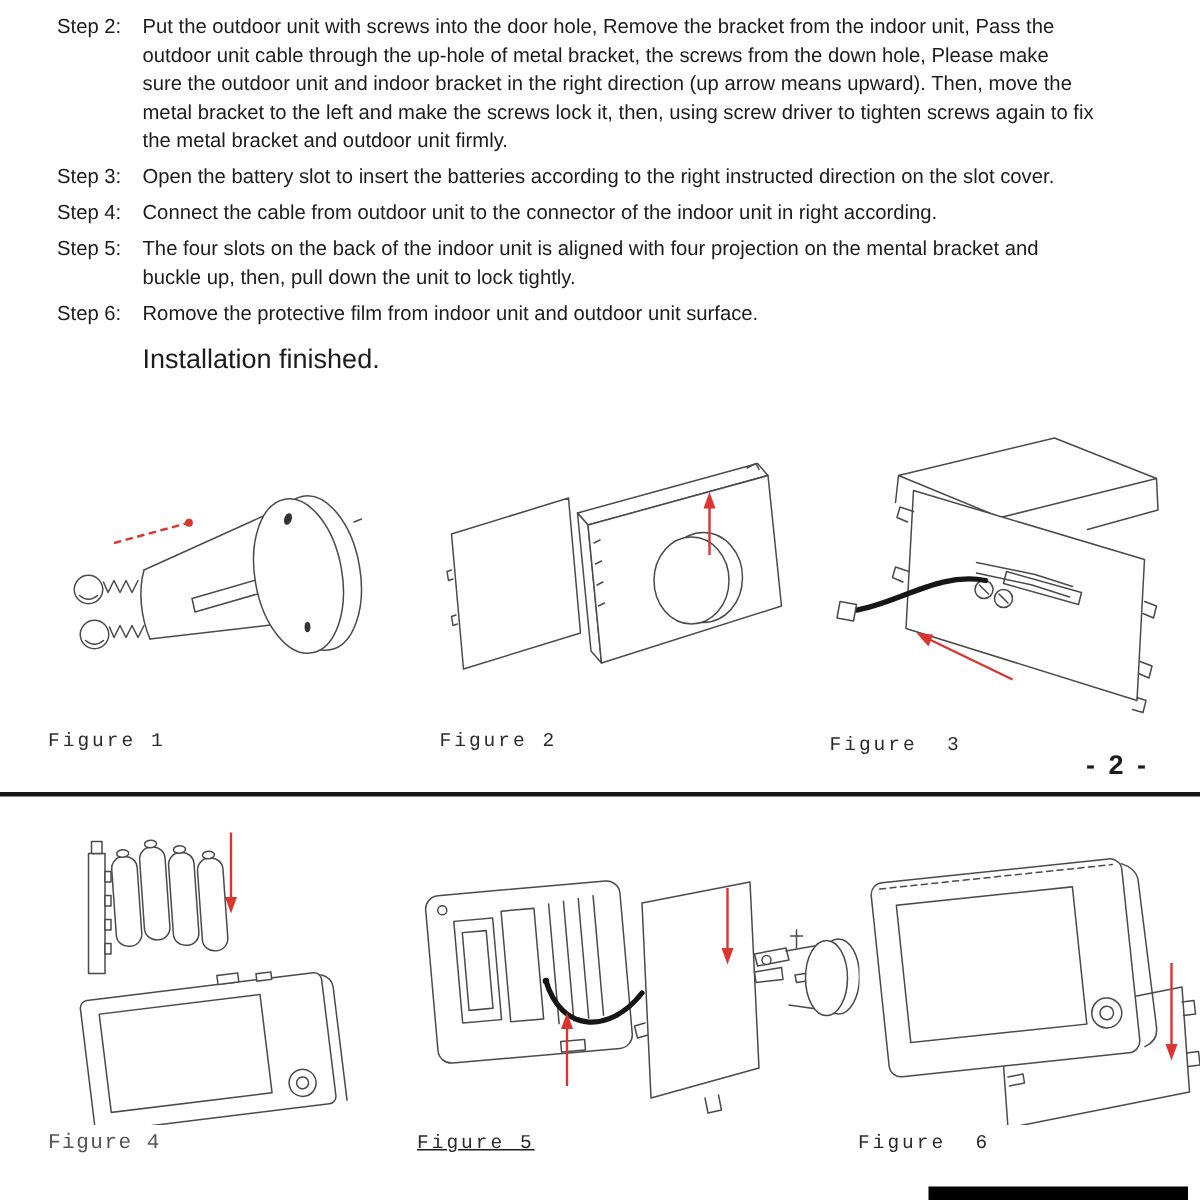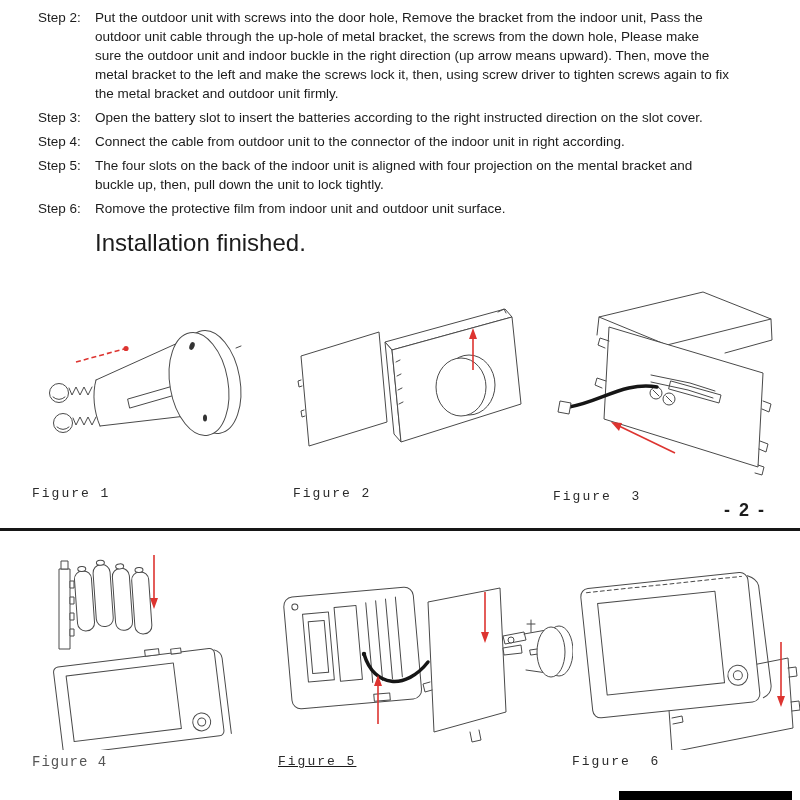--- a/index.html
+++ b/index.html
@@ -13,21 +13,21 @@
     font-family:"Liberation Sans", sans-serif;color:#1c1c1c;overflow:hidden;
   }
   .page{position:absolute;inset:0;}
 
   
   .steps{position:absolute;left:38px;top:8px;width:742px;}
   .step{display:flex;margin-bottom:5px;}
   .step-label{flex:0 0 57px;font-size:13.5px;line-height:19px;white-space:nowrap;}
   .step-lines{flex:1;}
   .step-line{font-size:13.5px;line-height:19px;white-space:nowrap;}
-  .finished{margin-top:11px;margin-left:57px;font-size:24px;}
+  .finished{margin-top:11px;margin-left:57px;font-size:18px;}
 
   
   .fig{position:absolute;text-align:left;}
   .fig svg{display:block;}
   .fig-caption{
     font-family:"Liberation Mono", monospace;
     font-size:13px;letter-spacing:2px;color:#2b2b2b;margin-top:4px;white-space:pre;
   }
   .fig-caption.small{font-size:14px;letter-spacing:1px;color:#555;}
 
@@ -52,21 +52,21 @@
 
 <div class="page">
 
   <div class="steps">
 
     <div class="step">
       <span class="step-label">Step 2:</span>
       <div class="step-lines">
         <div class="step-line">Put the outdoor unit with screws into the door hole, Remove the bracket from the indoor unit, Pass the</div>
         <div class="step-line">outdoor unit cable through the up-hole of metal bracket,  the  screws from  the down hole, Please  make</div>
-        <div class="step-line">sure  the outdoor unit and indoor buckle in the right  direction (up arrow means upward). Then, move the</div>
+        <div class="step-line">sure  the outdoor unit and indoor bracket in the right  direction (up arrow means upward). Then, move the</div>
         <div class="step-line">metal bracket to the left and make the screws lock it, then, using screw driver to tighten screws again to fix</div>
         <div class="step-line">the metal bracket and outdoor unit firmly.</div>
       </div>
     </div>
 
     <div class="step">
       <span class="step-label">Step 3:</span>
       <div class="step-lines">
         <div class="step-line">Open the battery slot to insert the batteries according to the right instructed direction on the slot cover.</div>
       </div>

